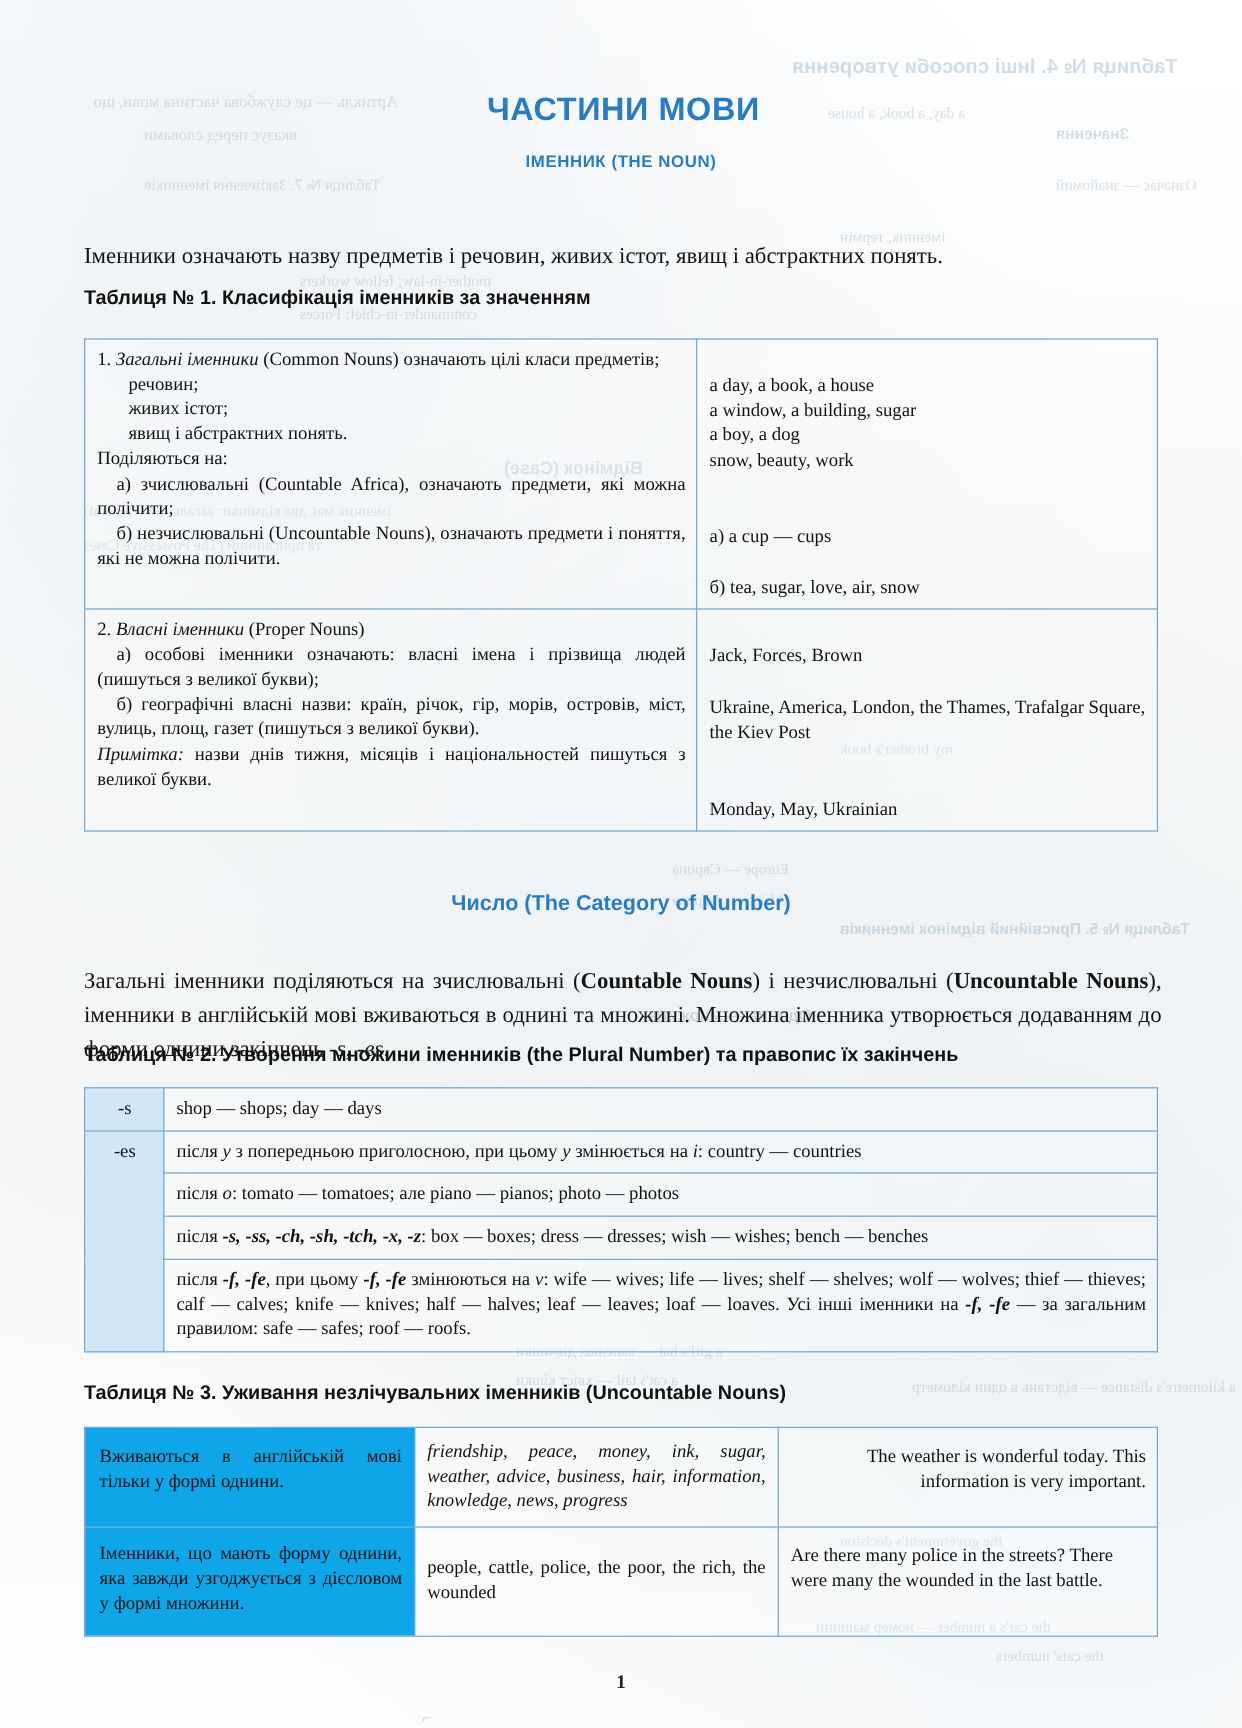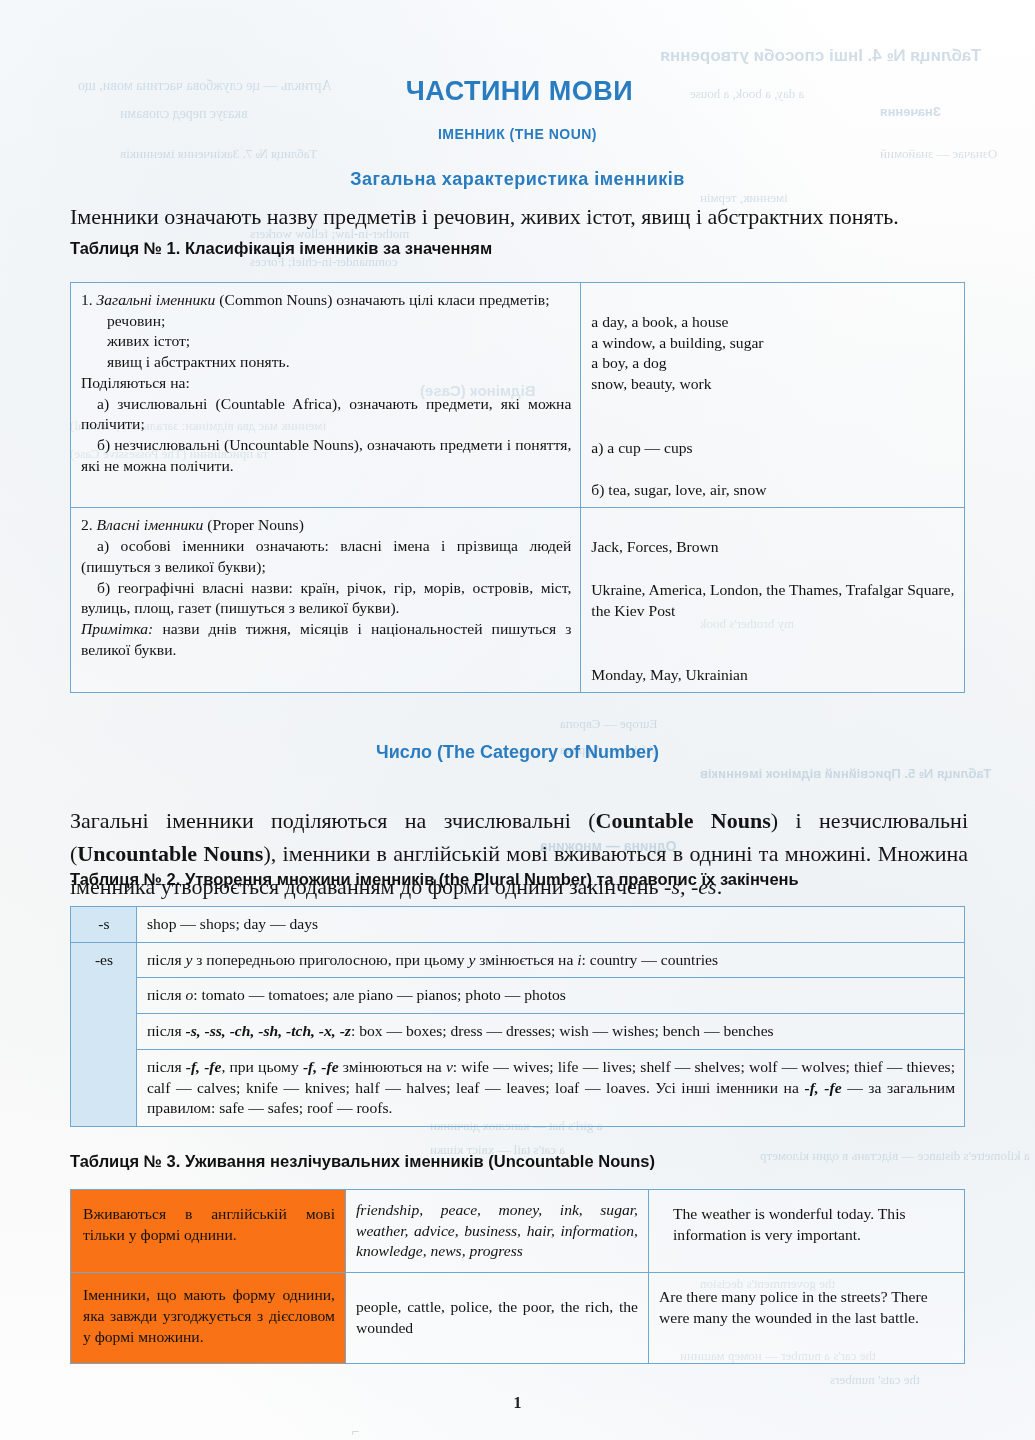--- a/index.html
+++ b/index.html
@@ -53,21 +53,21 @@
   .h2{font-size:14px;position:absolute;left:0;right:0;top:126px;}
   .h3{font-size:18px;position:absolute;left:0;right:0;top:169px;}
   .h-sec{
     font-size:18px;text-align:center;font-family:"Liberation Sans", sans-serif;
     font-weight:bold;color:#2a7cc0;position:absolute;left:0;right:0;
   }
 
   .para{
     position:absolute;
     font-family:"Liberation Serif", serif;
-    font-size:22px;line-height:1.42;
+    font-size:19px;line-height:1.42;
     text-align:justify;
     color:#141414;
   }
   .tbl-cap{
     position:absolute;
     font-family:Liberation Sans, sans-serif;
     font-weight:bold;font-size:16.5px;color:#111;
     white-space:nowrap;
   }
 
@@ -80,21 +80,21 @@
     line-height:1.33;
     background:rgba(255,255,255,.28);
   }
   table.gt td{
     border:1.3px solid #6ea7d2;
     padding:7px 9px 7px 10px;
     vertical-align:top;
     color:#121212;
   }
   td.tint{background:#d3e6f4;}
-  td.tint2{background:#f97316;margin-left:28px;}
+  td.tint2{background:#0ea5e9;margin-left:28px;}
   td.just{text-align:justify;}
   td.ctr{text-align:center;vertical-align:middle;}
   .ind1{display:block;text-indent:16px;}
   .ind2{display:block;padding-left:26px;}
 
   .pagenum{
     position:absolute;left:0;right:0;text-align:center;
     font-family:"Liberation Serif", serif;font-size:16px;color:#222;font-weight:bold;
   }
   .smudge{
@@ -130,21 +130,20 @@
   <div class="bleed" style="left:760px;top:1148px;font-size:13px;">a kilometre's distance — відстань в один кілометр</div>
   <div class="bleed" style="left:700px;top:1276px;font-size:13px;">the government's decision</div>
   <div class="bleed" style="left:680px;top:1348px;font-size:13px;">the car's a number — номер машини</div>
   <div class="bleed" style="left:830px;top:1372px;font-size:13px;">the cats' numbers</div>
 </div>
 
 <div class="sheet">
 
   <div class="h-main h1">ЧАСТИНИ МОВИ</div>
   <div class="h-main h2">ІМЕННИК (THE NOUN)</div>
-  <div class="h-main h3">Загальна характеристика іменників</div>
 
   <div class="para" style="left:70px;top:201px;width:858px;">Іменники означають назву предметів і речовин, живих істот, явищ і абстрактних понять.</div>
 
   <div class="tbl-cap" style="left:70px;top:239px;">Таблиця № 1. Класифікація іменників за значенням</div>
 
   <table class="gt" style="left:70px;top:282px;width:895px;">
     <tbody>
       <tr>
         <td class="just" style="width:492px;">
           <span>1. <i>Загальні іменники</i> (Common Nouns) означають цілі класи предметів;</span>
@@ -214,21 +213,21 @@
     </tbody>
   </table>
 
   <div class="tbl-cap" style="left:70px;top:1152px;">Таблиця № 3. Уживання незлічувальних іменників (Uncountable Nouns)</div>
 
   <table class="gt" style="left:70px;top:1189px;width:895px;">
     <tbody>
       <tr>
         <td class="tint2 just" style="width:252px;padding:14px 10px 14px 12px;">Вживаються в англійській мові тільки у формі однини.</td>
         <td class="just" style="width:282px;padding:10px 10px;font-style:italic;">friendship, peace, money, ink, sugar, weather, advice, business, hair, information, knowledge, news, progress</td>
-        <td style="padding:14px 24px;">The weather is wonderful today. This information is very important.</td>
+        <td style="padding:14px 9px;text-align:right;">The weather is wonderful today. This information is very important.</td>
       </tr>
       <tr>
         <td class="tint2 just" style="padding:12px 10px 12px 12px;">Іменники, що мають форму однини, яка завжди узгоджується з дієсловом у формі множини.</td>
         <td class="just" style="padding:24px 10px;">people, cattle, police, the poor, the rich, the wounded</td>
         <td style="padding:14px 10px;">Are there many police in the streets? There were many the wounded in the last battle.</td>
       </tr>
     </tbody>
   </table>
 
   <div class="pagenum" style="top:1394px;">1</div>

